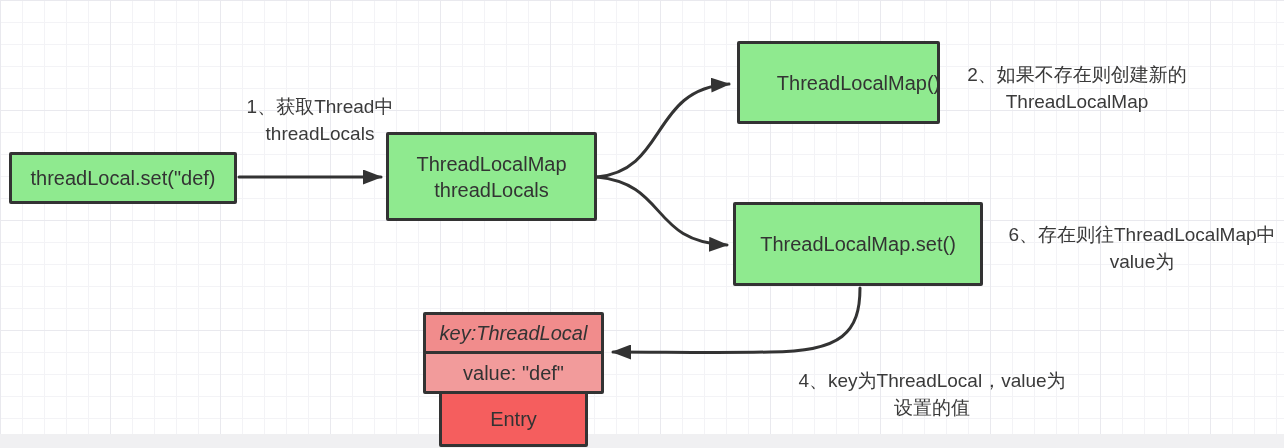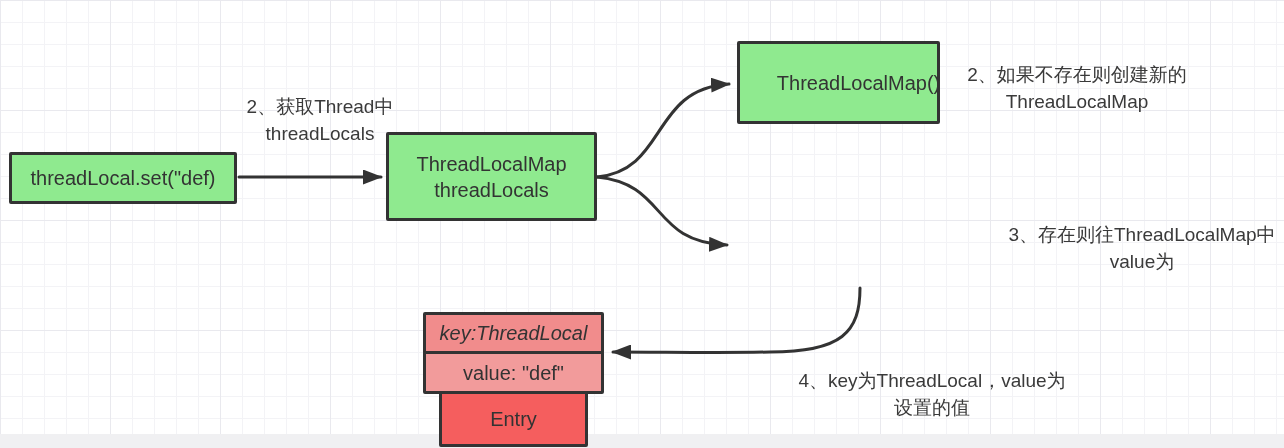--- a/index.html
+++ b/index.html
@@ -108,45 +108,48 @@
 
   <div class="node green" id="node-map">
     <span>ThreadLocalMap</span>
     <span>threadLocals</span>
   </div>
 
   <div class="node green" id="node-newmap">
     <span>ThreadLocalMap()</span>
   </div>
 
+  <div class="node green" id="node-mapset">
+    <span>ThreadLocalMap.set()</span>
+  </div>
 
   <div class="node" id="node-key">
     <span>key:ThreadLocal</span>
   </div>
 
   <div class="node" id="node-value">
     <span>value: "def"</span>
   </div>
 
   <div class="node" id="node-entry">
     <span>Entry</span>
   </div>
 
   <div class="annotation" id="ann-1">
-    <div>2、获取Thread中</div>
+    <div>1、获取Thread中</div>
     <div>threadLocals</div>
   </div>
 
   <div class="annotation" id="ann-2">
     <div>2、如果不存在则创建新的</div>
     <div>ThreadLocalMap</div>
   </div>
 
   <div class="annotation" id="ann-3">
-    <div>3、存在则往ThreadLocalMap中</div>
+    <div>6、存在则往ThreadLocalMap中</div>
     <div>value为</div>
   </div>
 
   <div class="annotation" id="ann-4">
     <div>4、key为ThreadLocal，value为</div>
     <div>设置的值</div>
   </div>
 
 </div>
 

